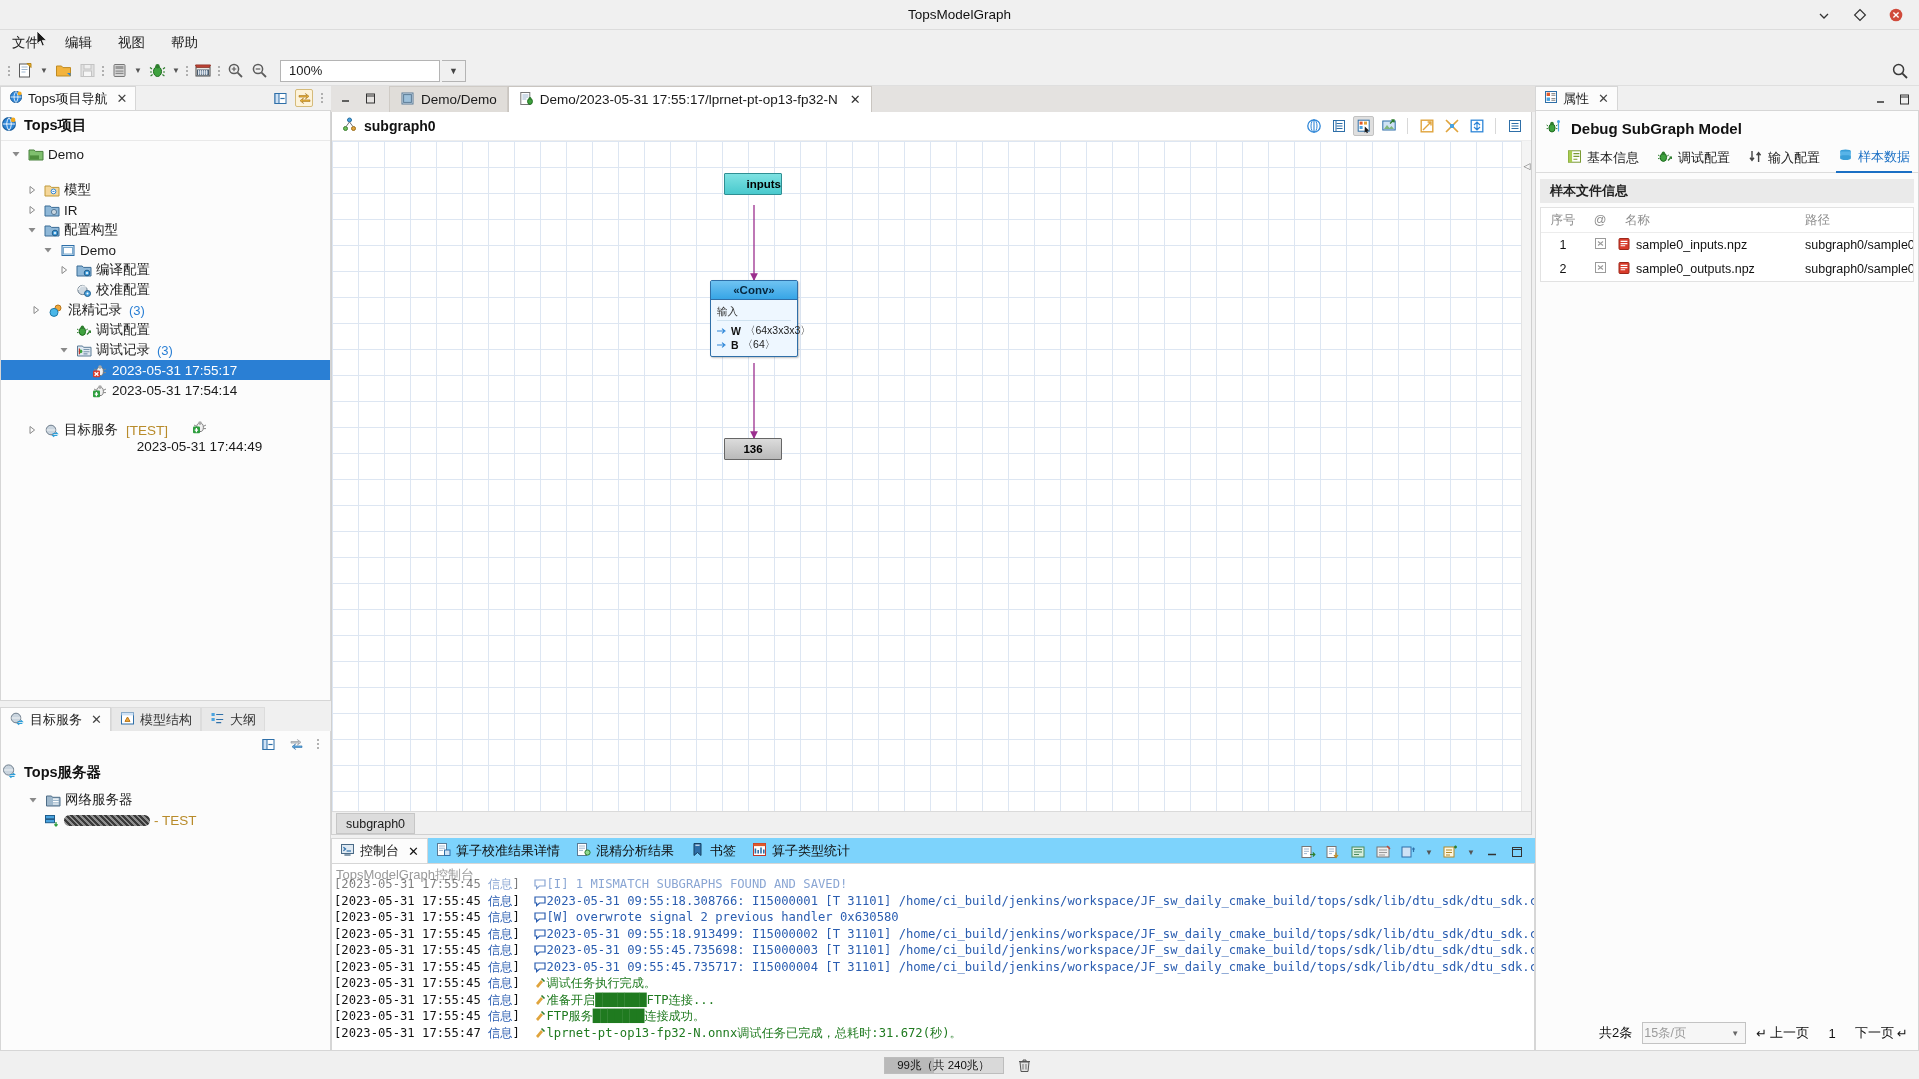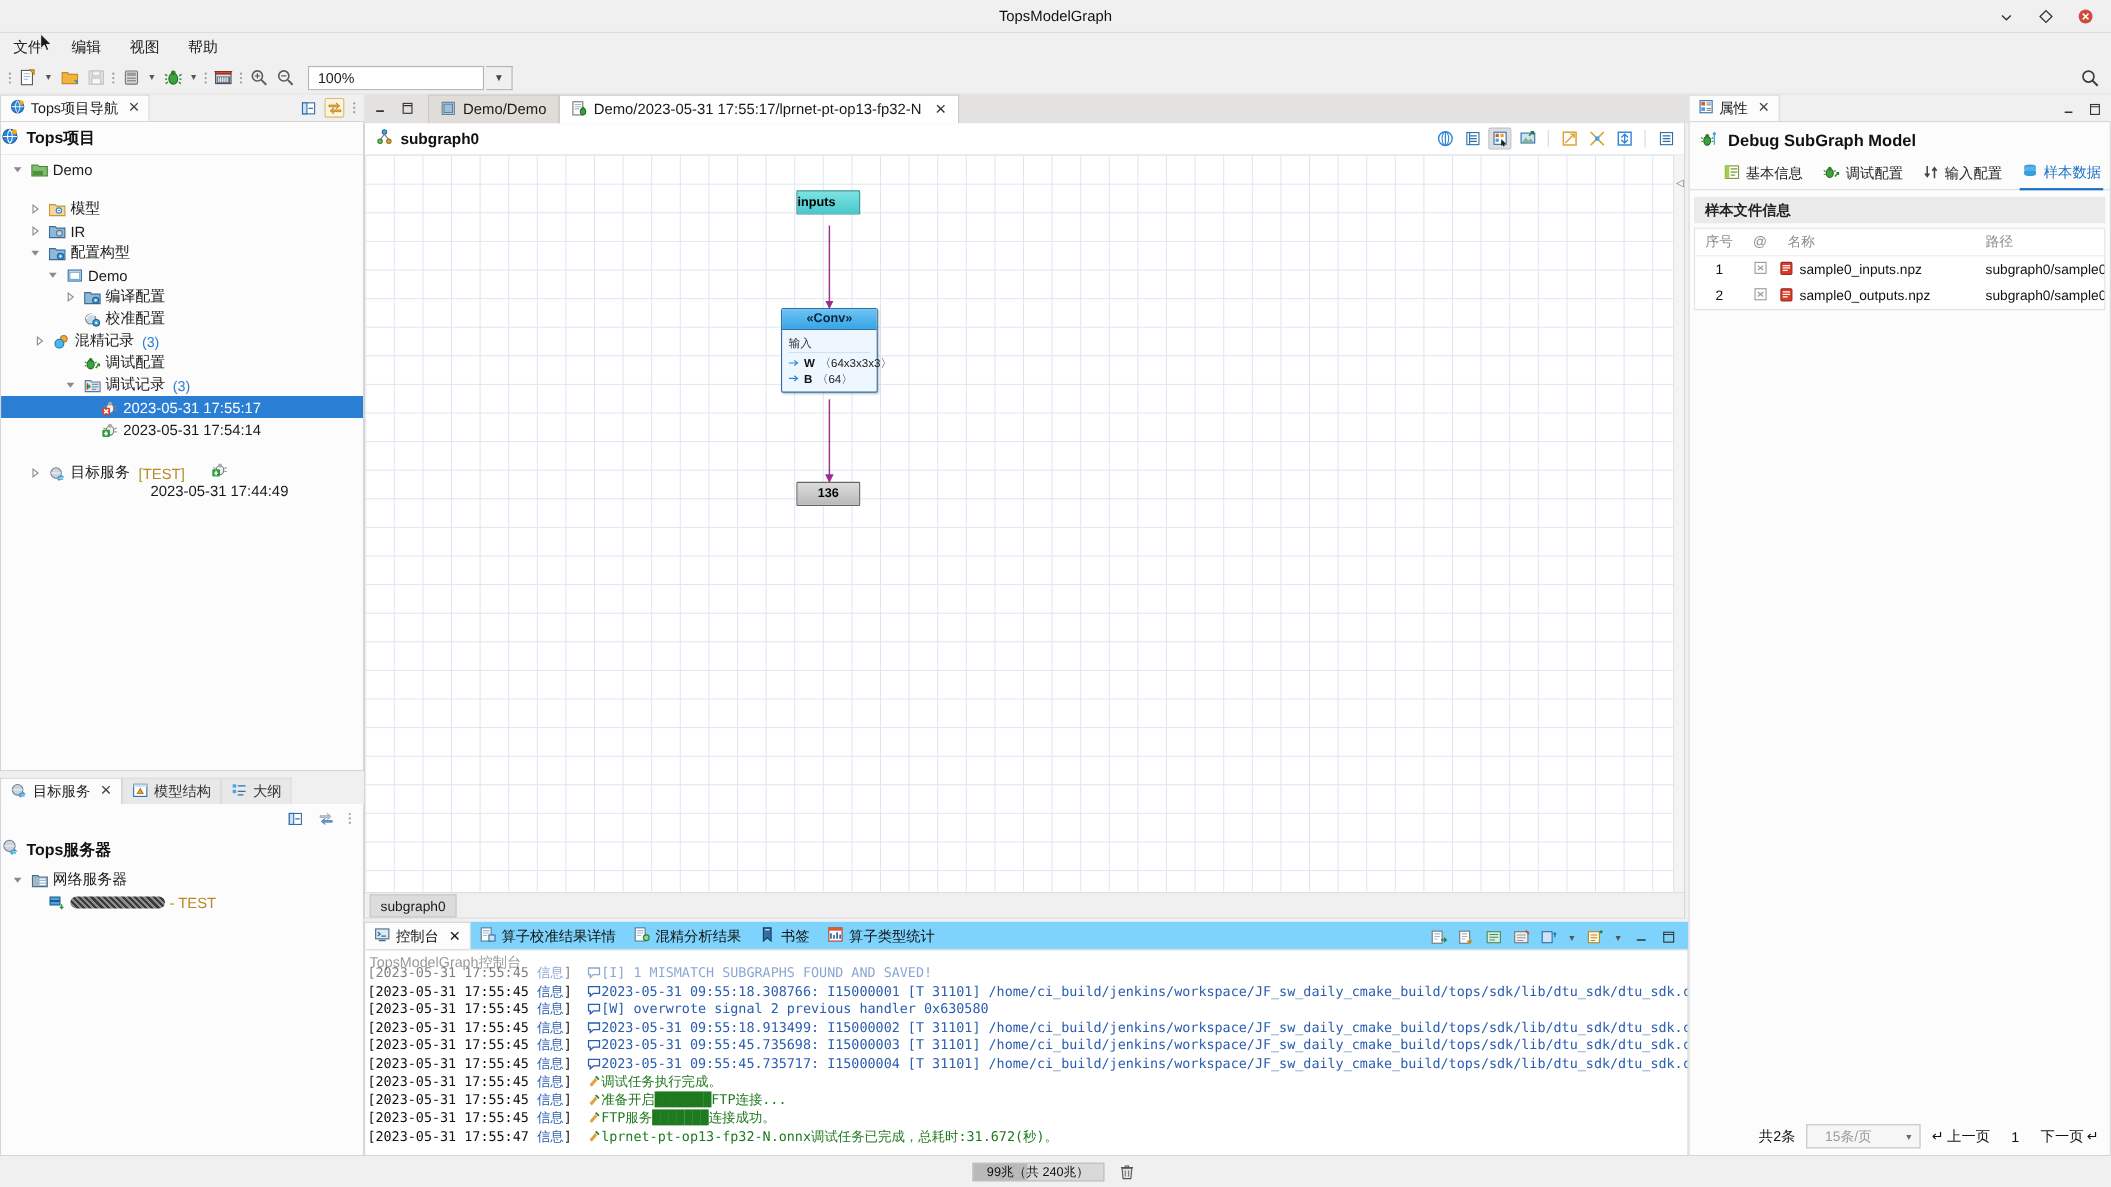--- a/index.html
+++ b/index.html
@@ -103,21 +103,21 @@
                       linear-gradient(to bottom, #dde6f2 1px, transparent 1px);
     background-size: 26px 26px;
   }
   .canvas .vscroll { position:absolute; right:0; top:0; bottom:0; width:10px; background:#f4f4f4; border-left:1px solid #e4e4e4;}
   .canvas .vscroll .collapse { position:absolute; top:20px; left:1px; width:8px; height:14px; font-size:9px; color:#666; text-align:center;}
 
   .node { position:absolute; font-size:11.5px;}
   .node-io {
     background:linear-gradient(#7ee2e2,#49c9cd);
     border:1px solid #2f8f93; color:#000; font-weight:bold;
-    display:flex; align-items:center; justify-content:flex-start; border-radius:1px;
+    display:flex; align-items:center; justify-content:flex-end; border-radius:1px;
   }
   .node-out {
     background:linear-gradient(#dcdcdc,#b9b9b9); border:1px solid #666; color:#000; font-weight:bold;
     display:flex; align-items:center; justify-content:center; border-radius:1px;
   }
   .node-op { background:#eef7ff; border:1px solid #2f6fa8; border-radius:2px; box-shadow:1px 1px 2px rgba(0,0,0,.25);}
   .node-op .hdr { height:19px; background:linear-gradient(#6fc3f2,#37a5e6); border-bottom:1px solid #2f6fa8;
     display:flex; align-items:center; justify-content:center; font-weight:bold; font-size:11.5px; color:#06263d;}
   .node-op .sect { padding:5px 6px 4px 6px; font-size:10.5px;}
   .node-op .sect-title { color:#333; border-bottom:1px solid #cfe2f0; margin-bottom:3px; padding-bottom:1px; font-size:10.5px;}
@@ -152,21 +152,21 @@
   .sec-head { height:24px; background:#eaeaea; display:flex; align-items:center; padding-left:10px; font-size:13px; font-weight:bold; color:#222; margin:6px 4px 0 4px;}
   .table { margin:4px 4px 0 4px; border:1px solid #e2e2e2; background:#fff; flex:0 0 auto;}
   .thead { height:25px; display:flex; align-items:center; color:#8d8d8d; font-size:12.5px; border-bottom:1px solid #ececec;}
   .trow2 { height:24px; display:flex; align-items:center; font-size:12.5px; color:#111;}
   .c-idx { width:44px; text-align:center; flex:0 0 44px;}
   .c-at  { width:30px; text-align:center; flex:0 0 30px;}
   .c-name{ width:190px; flex:0 0 190px; display:flex; align-items:center; gap:5px; padding-left:2px; overflow:hidden;}
   .c-path{ flex:1; overflow:hidden; white-space:nowrap;}
   .prop-spacer { flex:1; }
   .pager { height:34px; display:flex; align-items:center; justify-content:flex-end; gap:10px; padding-right:10px; font-size:13px; color:#111;}
-  .pg-combo { width:104px; height:22px; border:1px solid #c3c3c3; background:#f6f6f6; color:#9b9b9b; display:flex; align-items:center; padding-left:16px; font-size:12.5px; position:relative;}
+  .pg-combo { width:104px; height:22px; border:1px solid #c3c3c3; background:#f6f6f6; color:#9b9b9b; display:flex; align-items:center; padding-left:1px; font-size:12.5px; position:relative;}
   .pg-combo .car { position:absolute; right:6px; font-size:8px; color:#666;}
   .pg-link { color:#111; cursor:pointer; display:flex; align-items:center; gap:3px;}
   .pg-num { min-width:26px; text-align:center;}
 
   
   .statusbar { height:28px; flex:0 0 28px; background:#f0f0f0; display:flex; align-items:center; justify-content:center; gap:10px; position:relative;}
   .heapbar { width:120px; height:17px; background:#d9d9d9; border:1px solid #bdbdbd; position:relative; font-size:11.5px; color:#111;}
   .heapbar .fill { position:absolute; left:0; top:0; bottom:0; width:49px; background:#b9b9b9;}
   .heapbar .txt { position:absolute; inset:0; display:flex; align-items:center; justify-content:center;}
   .trashbtn { width:22px; height:20px; display:flex; align-items:center; justify-content:center; cursor:pointer;}
@@ -608,21 +608,21 @@
             <span>
               <svg width="16" height="16" viewBox="0 0 16 16">
                   <circle cx="7.6" cy="7" r="5.1" fill="#c9d4de" stroke="#6e7d8c"></circle>
                   <path d="M2.5 7h10" stroke="#fff" stroke-width=".7"></path>
                   <path d="M9 11.5h4.5l-1.4-1.4M13.5 13.4H9l1.4 1.4" stroke="#2e9ed8" stroke-width="1.2" fill="none"></path>
                 </svg>
             </span>
             <span>Tops服务器</span>
           </div>
           <div class="tree" id="srv-tree">
-              <div class="trow" style="padding-left: 8px;">
+              <div class="trow" style="padding-left: 8px; margin-left: 17px;">
                 <span class="tw">
                   <svg width="10" height="10" viewBox="0 0 10 10">
                     <path d="M1.5 3 L8.5 3 L5 7.6 z" fill="#8a8a8a"></path>
                   </svg>
                 </span>
                 <span class="ticon">
                   <svg width="16" height="15" viewBox="0 0 16 15">
                     <path d="M1.5 3h5l1 1.3H15V13H1.5z" fill="#9fb8cc" stroke="#4e6d87"></path>
                     <path d="M8 6.2h5.6M8 8.6h5.6M8 11h5.6" stroke="#fff" stroke-width="1.2"></path>
                   </svg>

